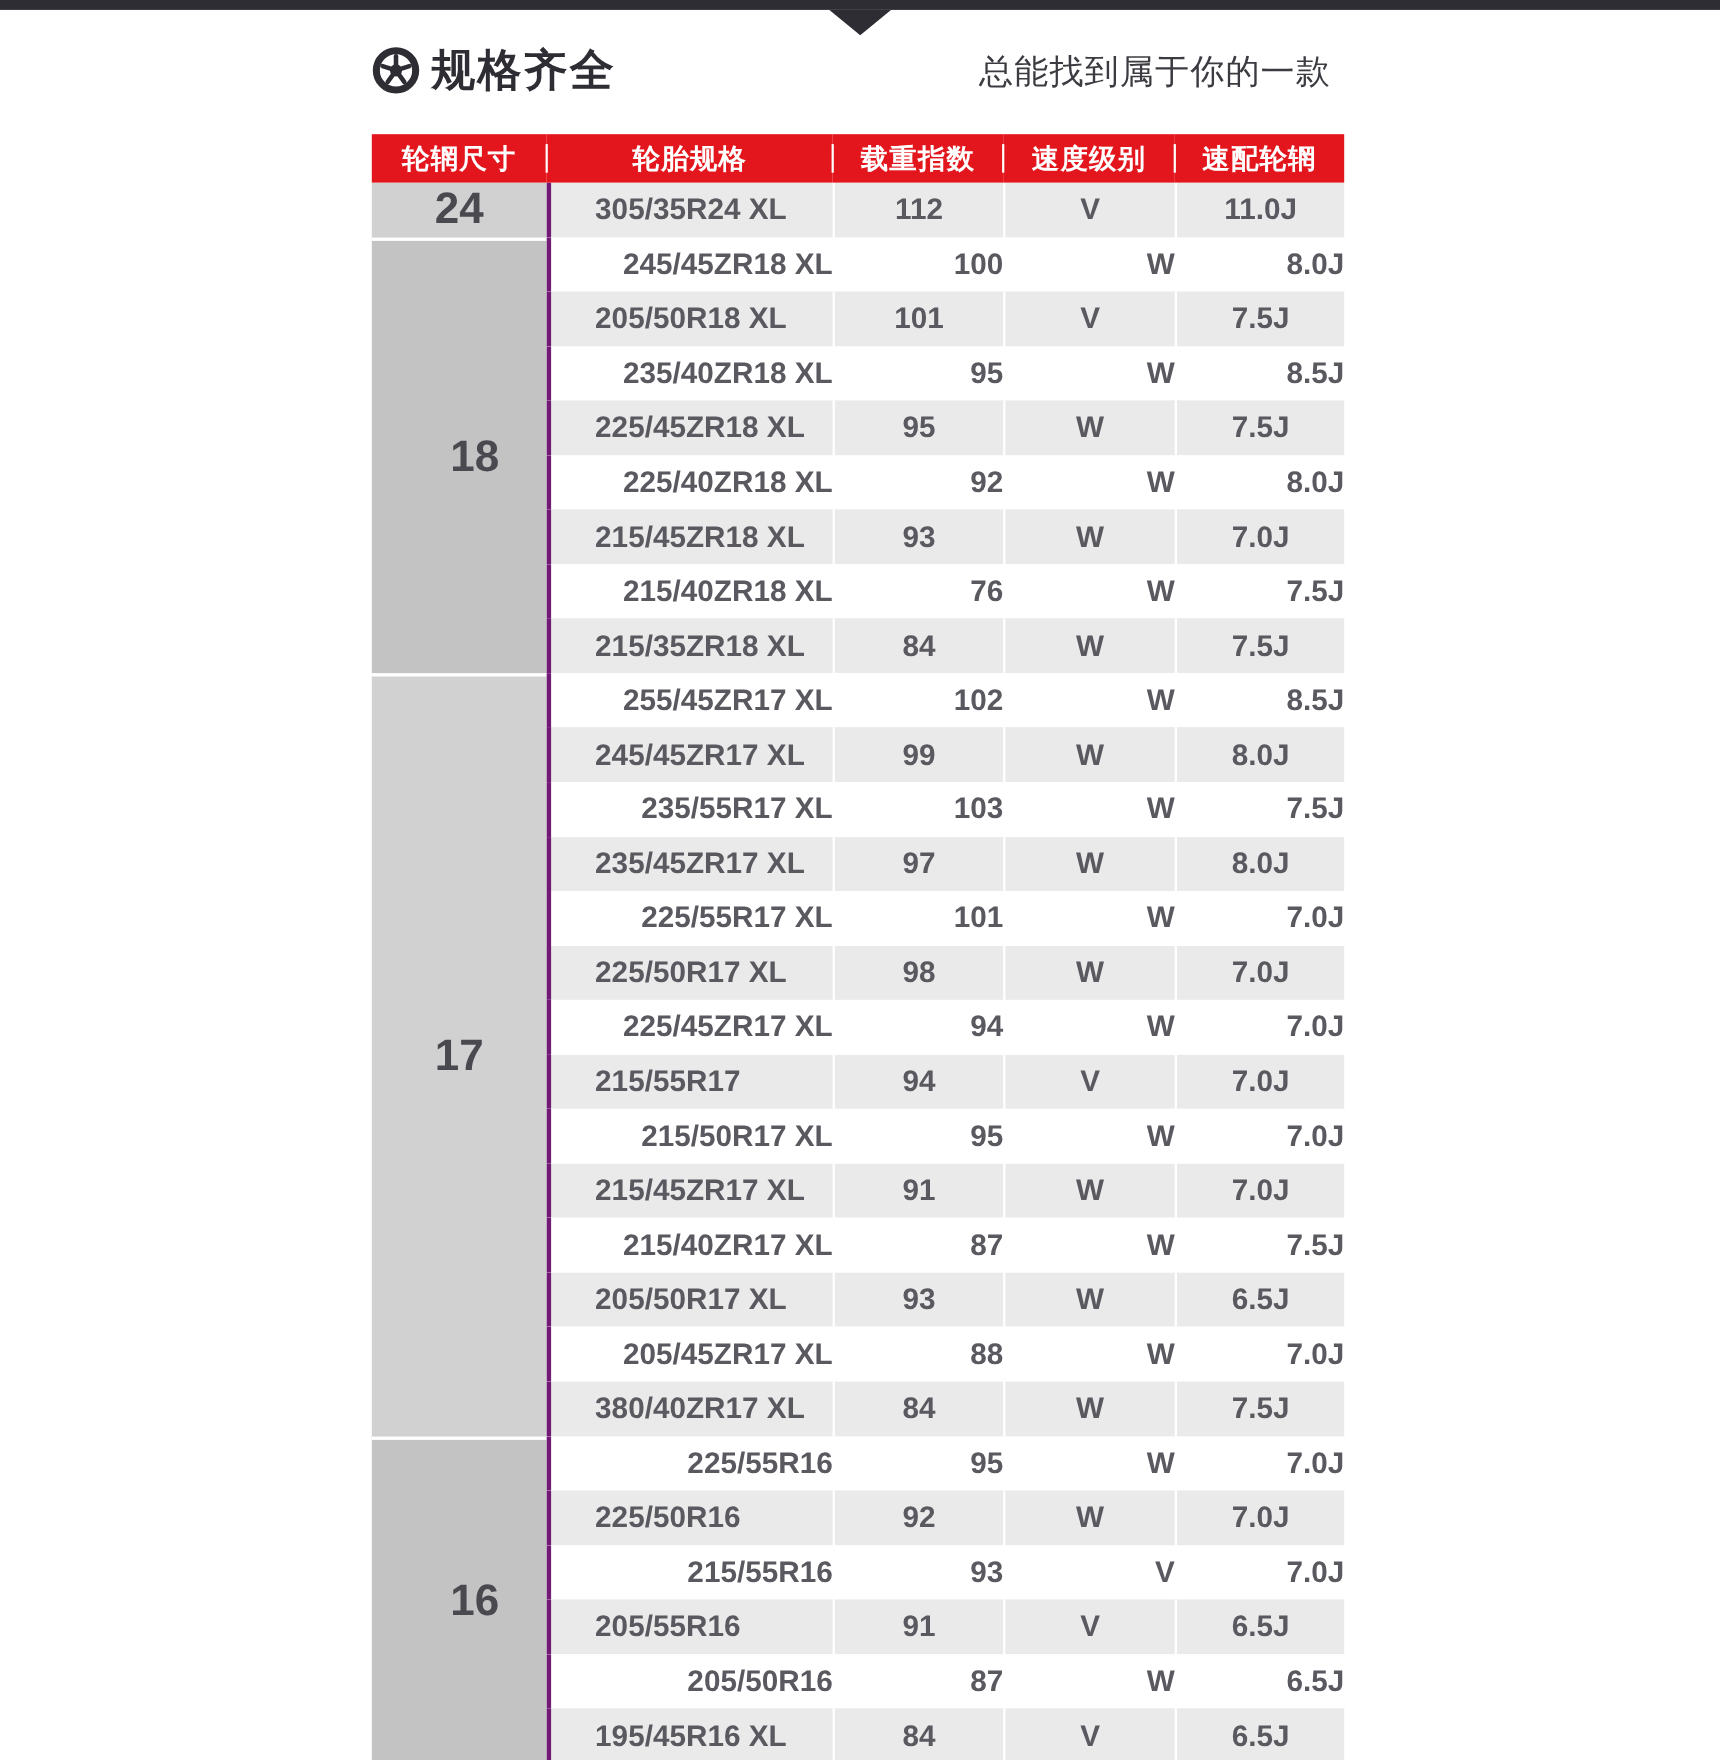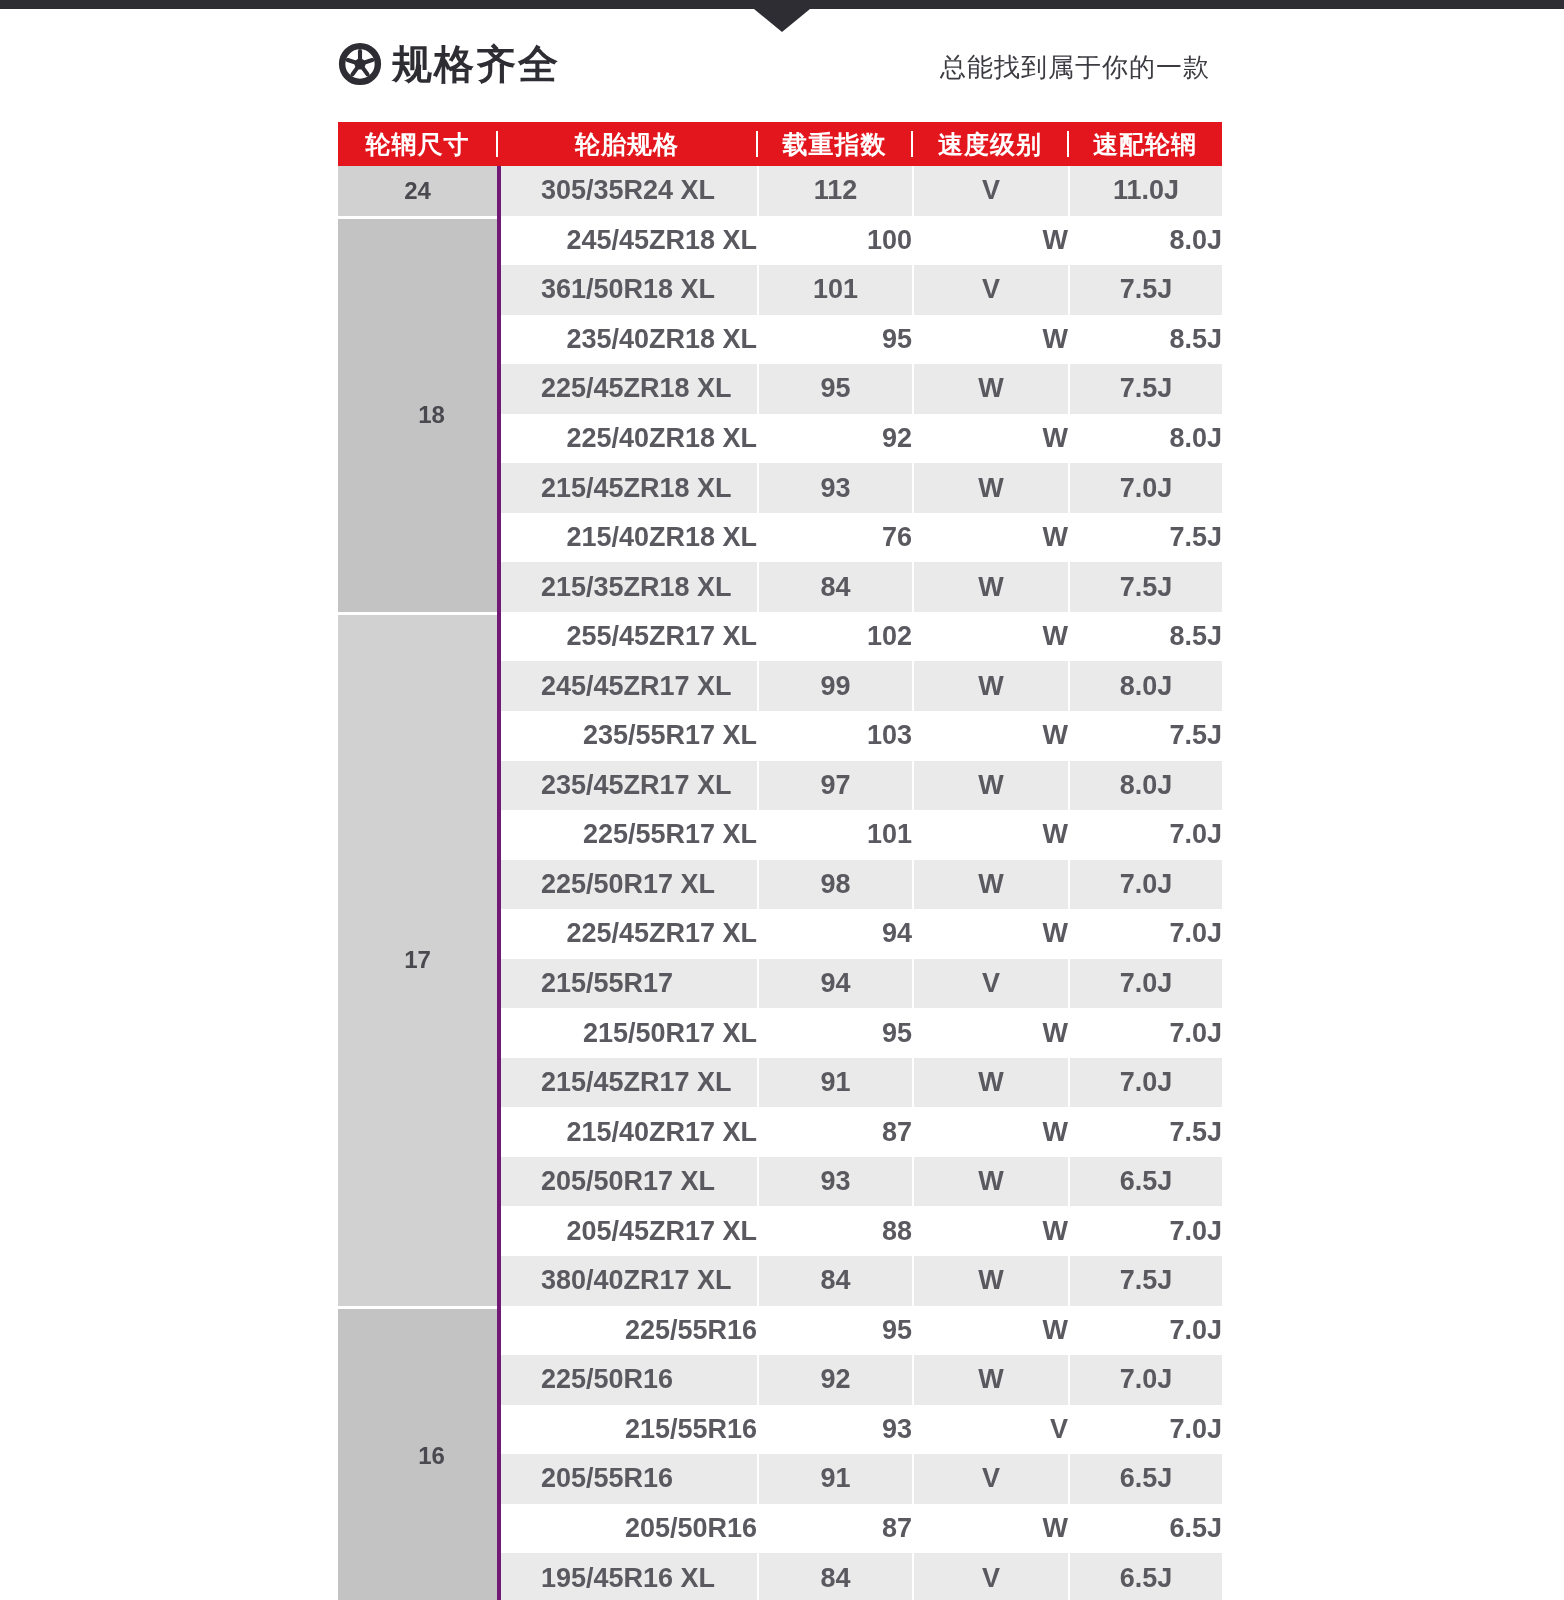--- a/index.html
+++ b/index.html
@@ -19,21 +19,21 @@
     display:flex;justify-content:space-between;align-items:flex-end;
     height:56px;margin-bottom:0;
   }
   .title-left{display:flex;align-items:center;gap:10px;}
   .wheel-icon{width:44px;height:44px;flex:0 0 auto;color:var(--dark,#2e2d33);}
   .page-title{
     font-size:40px;font-weight:bold;color:var(--dark,#2e2d33);
     letter-spacing:2px;line-height:1;
   }
   .page-subtitle{
-    font-size:26px;color:#3c3b41;line-height:1;padding:0 12px 6px 0;
+    font-size:31px;color:#3c3b41;line-height:1;padding:0 12px 6px 0;
     letter-spacing:1px;
   }
   table.spec-table{
     border-collapse:separate;border-spacing:0;width:884px;table-layout:fixed;margin-top:36px;
   }
   col.c-size{width:159px;}
   col.c-spec{width:260px;}
   col.c-load{width:155px;}
   col.c-speed{width:156px;}
   col.c-rim{width:154px;}
@@ -41,21 +41,21 @@
     background:var(--red,#e4161d);color:#ffffff;height:44px;
     font-size:25px;font-weight:bold;text-align:center;position:relative;
     letter-spacing:1px;padding:0;
   }
   th + th::before{
     content:"";position:absolute;left:-1px;top:9px;bottom:9px;width:2px;
     background:#ffffff;
   }
   td{height:49.55px;padding:0;font-size:27px;color:#56555b;text-align:center;}
   td.size-cell{
-    font-size:24px;font-weight:bold;color:#4a4950;vertical-align:middle;
+    font-size:40px;font-weight:bold;color:#4a4950;vertical-align:middle;
     border-right:0;
   }
   td.shade-light{background:var(--group-light,#d2d1d1);}
   td.shade-dark{background:var(--group-dark,#c4c3c4);padding-left:28px;}
   td.group-sep{border-top:3px solid #ffffff;}
   tr.row-grey td.body-cell{background:var(--row-grey,#eaeaea);}
   tr.row-white td.body-cell{background:#ffffff;text-align:right;}
   td.cell-spec{text-align:left;padding-left:40px;border-left:4px solid #701a75;}
   td.cell-load, td.cell-speed, td.cell-rim{border-left:2px solid #ffffff;}
   td.body-cell{font-weight:bold;color:#5a5960;}
@@ -111,21 +111,21 @@
           <td class="body-cell cell-rim">11.0J</td>
         </tr>
         <tr class="row-white">
           <td rowspan="8" class="size-cell shade-dark group-sep">18</td>
           <td class="body-cell cell-spec">245/45ZR18 XL</td>
           <td class="body-cell cell-load">100</td>
           <td class="body-cell cell-speed">W</td>
           <td class="body-cell cell-rim">8.0J</td>
         </tr>
         <tr class="row-grey">
-          <td class="body-cell cell-spec">361/50R18 XL</td>
+          <td class="body-cell cell-spec">205/50R18 XL</td>
           <td class="body-cell cell-load">101</td>
           <td class="body-cell cell-speed">V</td>
           <td class="body-cell cell-rim">7.5J</td>
         </tr>
         <tr class="row-white">
           <td class="body-cell cell-spec">235/40ZR18 XL</td>
           <td class="body-cell cell-load">95</td>
           <td class="body-cell cell-speed">W</td>
           <td class="body-cell cell-rim">8.5J</td>
         </tr>

